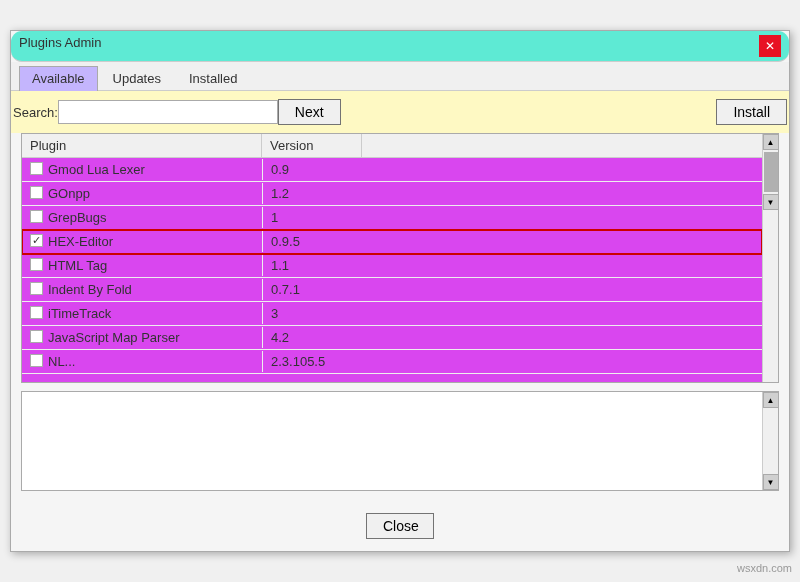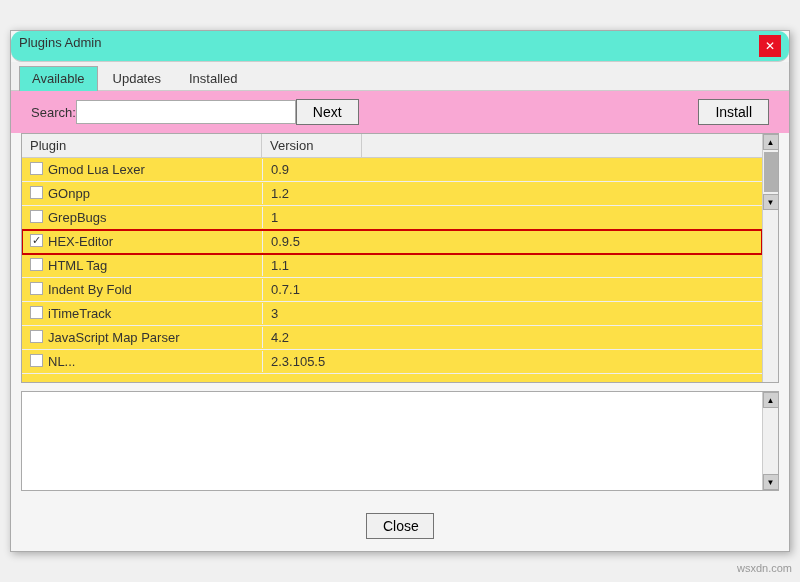--- a/index.html
+++ b/index.html
@@ -55,31 +55,31 @@
     .tab {
       padding: 4px 12px;
       cursor: pointer;
       border: 1px solid transparent;
       border-bottom: none;
       font-size: 13px;
       color: #333;
       margin-right: 2px;
     }
     .tab.active {
-      background: #5eead4;
+      background: #c4b5fd;
       border-color: #aaa;
       border-bottom-color: #f5f5f5;
       margin-bottom: -1px;
     }
     .toolbar {
       display: flex;
       align-items: center;
-      padding: 8px 20px;
+      padding: 8px 2px;
       gap: 0;
-      background: #f9a8d4;
+      background: #fef9c3;
     }
     .search-label {
       font-size: 13px;
       color: #333;
     }
     .search-input {
       border: 1px solid #aaa;
       padding: 3px 5px;
       font-size: 13px;
       width: 220px;
@@ -96,21 +96,21 @@
       height: 26px;
     }
     .btn-install {
       margin-left: auto;
     }
     .content-area {
       padding: 0 10px 10px 10px;
     }
     .plugin-table-container {
       border: 1px solid #aaa;
-      background: #fde047;
+      background: #d946ef;
       height: 250px;
       overflow: hidden;
       position: relative;
       display: flex;
     }
     .plugin-table {
       flex: 1;
       overflow-y: auto;
     }
     .table-header {

